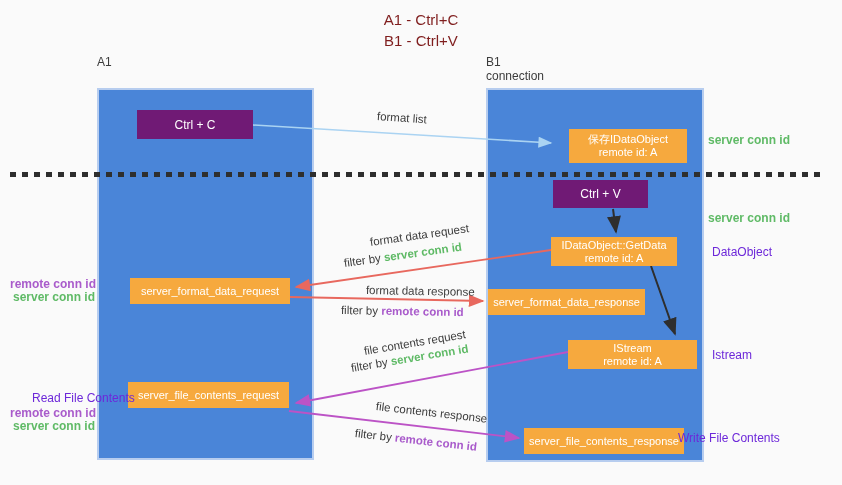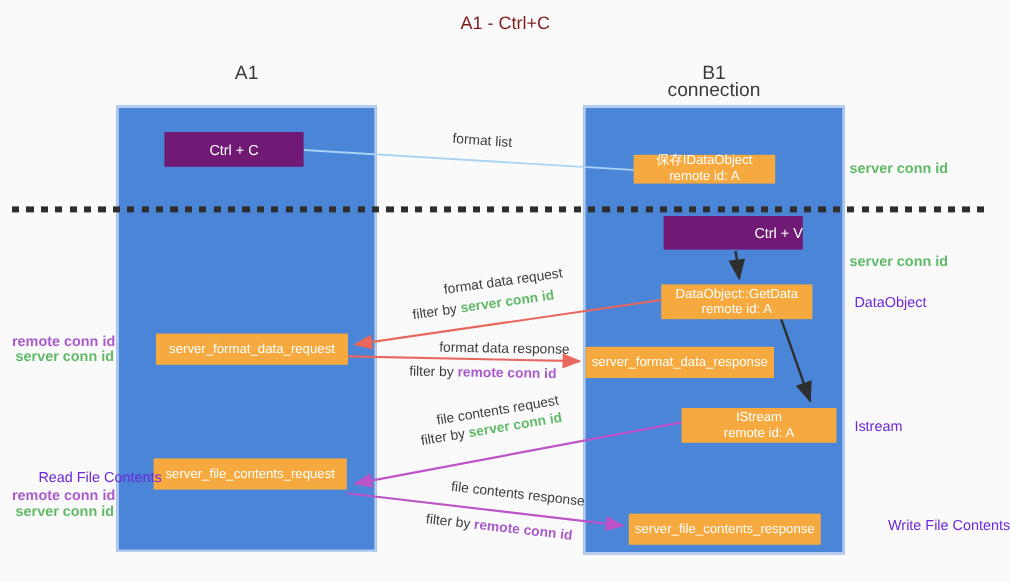--- a/index.html
+++ b/index.html
@@ -7,21 +7,21 @@
     width:842px;height:485px;position:relative;overflow:hidden;
     background:#fafafa;
     font-family:"Liberation Sans","DejaVu Sans",sans-serif;
     color:#3d3d3d;
   }
   .title{
     position:absolute;top:9px;left:0;width:842px;text-align:center;
     font-size:15px;line-height:21px;color:#7f1d1d;
   }
   .lane-header{
-    position:absolute;text-align:center;font-size:16px;line-height:14px;color:#3c3c3c;z-index:2;
+    position:absolute;font-size:12px;line-height:14px;color:#3c3c3c;z-index:2;
   }
   .lane{
     position:absolute;background:#4a85d8;border:2px solid #b7cdef;box-sizing:border-box;z-index:1;
   }
   .dotted-line{
     position:absolute;left:10px;top:172px;width:814px;height:5px;z-index:2;
     background:repeating-linear-gradient(90deg,#2e2e2e 0 6px,transparent 6px 12px);
   }
   .node{
     position:absolute;z-index:4;display:flex;flex-direction:column;
@@ -44,20 +44,21 @@
   .flow-label{
     position:absolute;font-size:11.5px;color:#3d3d3d;white-space:nowrap;
     z-index:5;transform-origin:left center;
   }
 </style>
 </head>
 <body>
 
 <div class="title">
   <div>A1 - Ctrl+C</div>
+  <div>B1 - Ctrl+V</div>
 </div>
 
 <div class="lane-header" style="left:97px;top:55px;width:217px;">
   <div>A1</div>
 </div>
 <div class="lane-header" style="left:486px;top:55px;width:218px;">
   <div>B1</div>
   <div>connection</div>
 </div>
 
@@ -87,31 +88,31 @@
   <line x1="290" y1="297" x2="483" y2="301" stroke-width="1.8" marker-end="url(#m-red)" stroke="#e8685e"></line>
   <line x1="651" y1="266" x2="675" y2="334" stroke-width="2" marker-end="url(#m-black)" stroke="#2e2e2e"></line>
   <line x1="568" y1="352" x2="296" y2="403" stroke-width="1.8" marker-end="url(#m-purple)" stroke="#bc53c6"></line>
   <line x1="289" y1="411" x2="519" y2="438" stroke-width="1.8" marker-end="url(#m-purple)" stroke="#bc53c6"></line>
 </svg>
 
 <div class="node green-box" style="left:137px;top:110px;width:116px;height:29px;">
   <span>Ctrl + C</span>
 </div>
 
-<div class="node orange-box" style="left:528px;top:129px;width:118px;height:24px;">
+<div class="node orange-box" style="left:569px;top:129px;width:118px;height:34px;">
   <span>保存IDataObject</span>
   <span>remote id: A</span>
 </div>
 
-<div class="node green-box" style="left:553px;top:180px;width:116px;height:28px;align-items:flex-end;">
+<div class="node green-box" style="left:553px;top:180px;width:95px;height:28px;">
   <span>Ctrl + V</span>
 </div>
 
 <div class="node orange-box" style="left:551px;top:237px;width:126px;height:29px;">
-  <span>DataObject::GetData</span>
+  <span>IDataObject::GetData</span>
   <span>remote id: A</span>
 </div>
 
 <div class="node orange-box single" style="left:130px;top:278px;width:160px;height:26px;">
   <span>server_format_data_request</span>
 </div>
 
 <div class="node orange-box single" style="left:488px;top:289px;width:157px;height:26px;">
   <span>server_format_data_response</span>
 </div>
@@ -162,21 +163,21 @@
 </div>
 <div class="flow-label" style="left:355px;top:427px;transform:rotate(6.5deg);">
   <span>filter by</span>
   <span class="purple-text">remote conn id</span>
 </div>
 
 <div class="side-label green-text" style="left:708px;top:133px;">server conn id</div>
 <div class="side-label green-text" style="left:708px;top:211px;">server conn id</div>
 <div class="side-label" style="left:712px;top:245px;">DataObject</div>
 <div class="side-label" style="left:712px;top:348px;">Istream</div>
-<div class="side-label" style="left:740px;top:431px;">Write File Contents</div>
+<div class="side-label" style="left:678px;top:431px;">Write File Contents</div>
 <div class="side-label" style="left:8px;top:391px;margin-left:24px;">Read File Contents</div>
 
 <div class="conn-group" style="left:10px;top:278px;">
   <div class="purple-text">remote conn id</div>
   <div class="green-text">server conn id</div>
 </div>
 <div class="conn-group" style="left:10px;top:407px;">
   <div class="purple-text">remote conn id</div>
   <div class="green-text">server conn id</div>
 </div>

